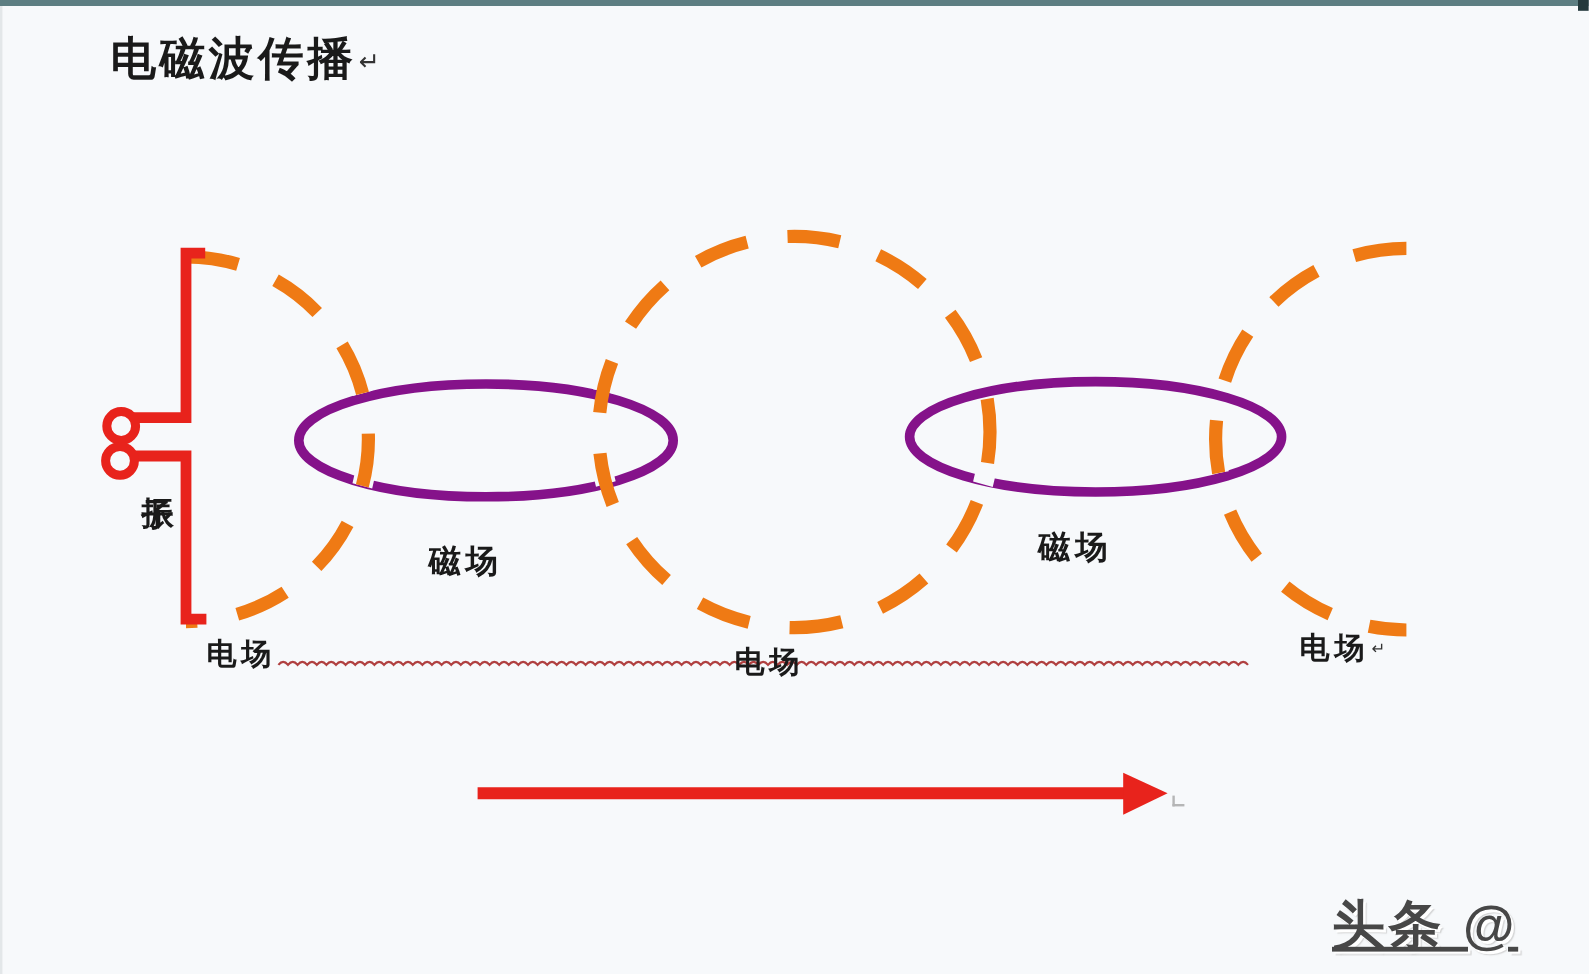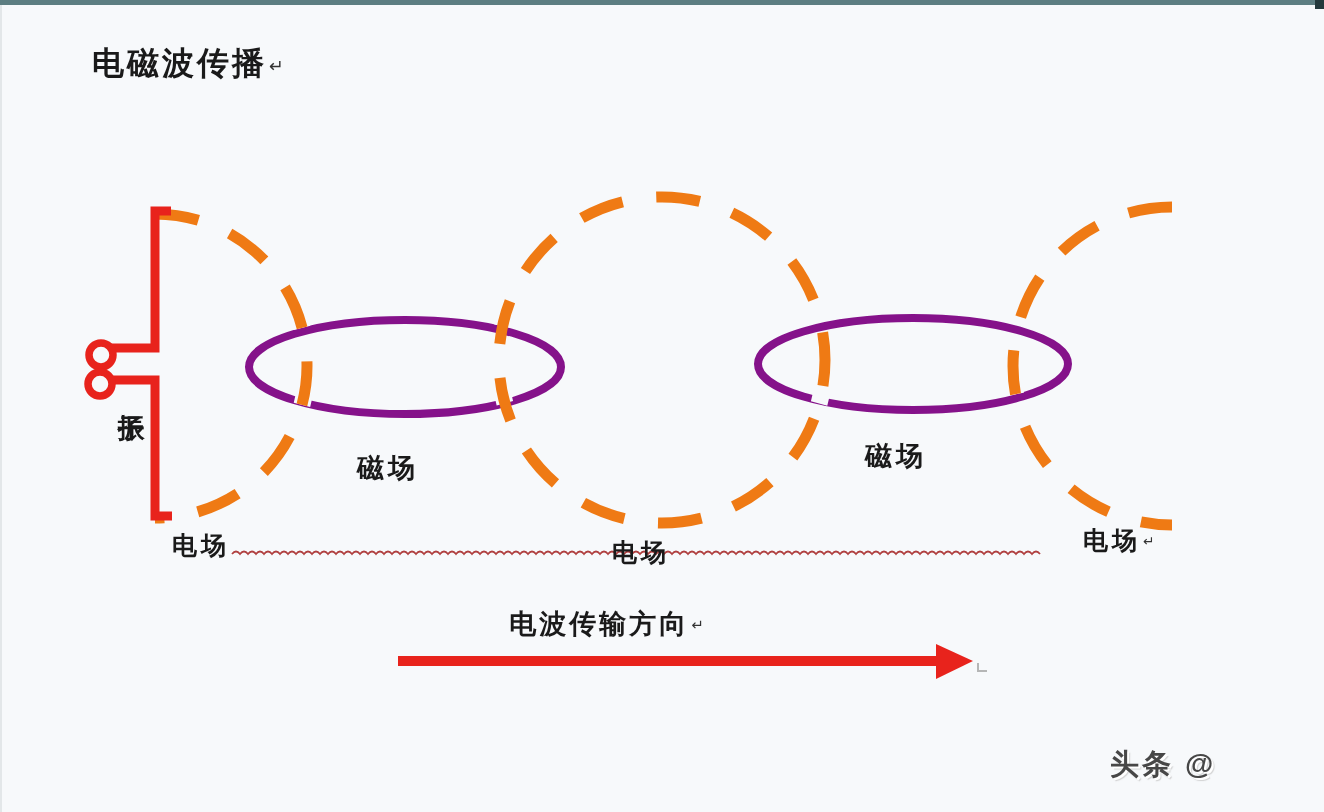--- a/index.html
+++ b/index.html
@@ -18,32 +18,33 @@
   .purple-ellipse{fill:none;stroke:var(--c-bfield,#85128a);stroke-width:8;}
   .dash-casing{fill:none;stroke:#f7f9fb;stroke-width:17;stroke-dasharray:44 34;}
   .dash-orange{fill:none;stroke:var(--c-efield,#ef7a14);stroke-width:11;stroke-dasharray:44 34;}
   .antenna-stroke{fill:none;stroke:var(--c-antenna,#e8231c);stroke-width:9;}
   .feed-ring{fill:none;stroke:var(--c-antenna,#e8231c);stroke-width:7.5;}
   .wavy-stroke{fill:none;stroke:var(--c-wavy,#b04040);stroke-width:1.8;}
   .arrow-shaft{fill:none;stroke:var(--c-arrow,#e8231c);stroke-width:10;}
   .arrow-head{fill:var(--c-arrow,#e8231c);stroke:none;}
 
   .label{position:absolute;font-weight:700;white-space:nowrap;line-height:1.05;}
-  .page-title{left:92px;top:26px;font-size:32px;letter-spacing:3px;}
+  .page-title{left:92px;top:6px;font-size:38px;letter-spacing:3px;}
   .ret-mark{font-weight:400;font-size:0.55em;vertical-align:middle;margin-left:2px;color:#333;}
   .oscillator-label{left:117px;top:392px;font-size:27px;writing-mode:vertical-rl;text-orientation:upright;letter-spacing:3px;}
   .mag-label-1{left:388px;top:454px;font-size:27px;transform:translateX(-50%);letter-spacing:4px;}
   .mag-label-2{left:896px;top:442px;font-size:27px;transform:translateX(-50%);letter-spacing:4px;}
   .efield-label-1{left:201px;top:532px;font-size:25px;transform:translateX(-50%);letter-spacing:4px;}
   .efield-label-2{left:641px;top:539px;font-size:25px;transform:translateX(-50%);letter-spacing:4px;}
   .efield-label-3{left:1043px;top:527px;font-size:25px;letter-spacing:4px;margin-left:40px;}
   .direction-label{left:608px;top:610px;font-size:27px;transform:translateX(-50%);letter-spacing:3px;}
   .watermark{
-    left:1110px;top:749px;font-size:29px;letter-spacing:3px;color:var(--c-watermark,#474747);
+    left:1110px;top:749px;font-size:44px;letter-spacing:3px;color:var(--c-watermark,#474747);
     text-shadow:2px 2px 0 #ffffff,3px 3px 1px rgba(190,190,190,.65);
+    text-decoration:underline;
   }
   .anchor-mark{
     position:absolute;left:977px;top:663px;width:8px;height:7px;
     border-left:2px solid #9a9a9a;border-bottom:2px solid #9a9a9a;opacity:.7;
   }
 </style>
 </head>
 <body>
 
 <div class="stage">
@@ -80,19 +81,18 @@
 
   <div class="label oscillator-label">振子</div>
 
   <div class="label mag-label-1">磁场</div>
   <div class="label mag-label-2">磁场</div>
 
   <div class="label efield-label-1">电场</div>
   <div class="label efield-label-2">电场</div>
   <div class="label efield-label-3"><span>电场</span><span class="ret-mark">↵</span></div>
 
-  <div class="label direction-label"><span>电波传输方向</span><span class="ret-mark">↵</span></div>
 
   <div class="anchor-mark"></div>
 
   <div class="label watermark">头条 @</div>
 
 </div>
 
 </body></html>

